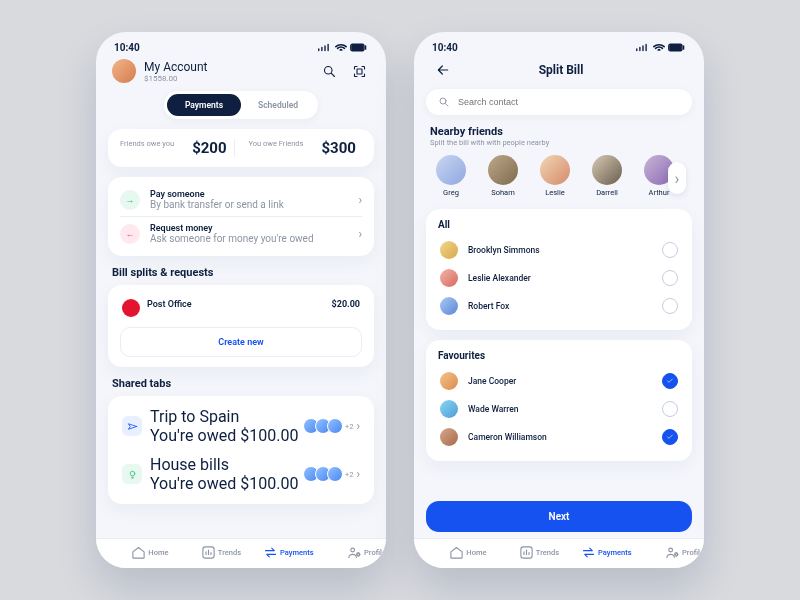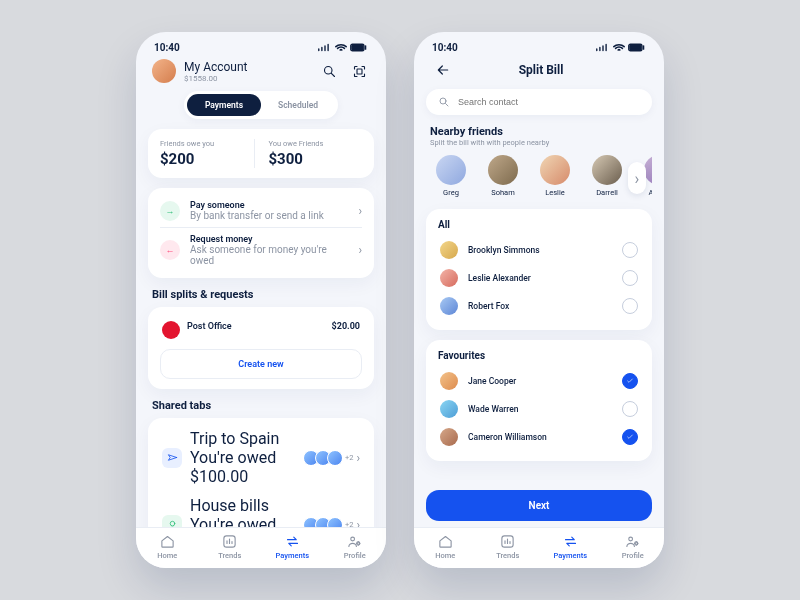--- a/index.html
+++ b/index.html
@@ -20,21 +20,21 @@
     background: var(--bg);
     font-family: -apple-system, BlinkMacSystemFont, "Segoe UI", Roboto, sans-serif;
     color: var(--ink);
     overflow: hidden;
     display: flex;
     align-items: center;
     justify-content: center;
     gap: 28px;
   }
   .phone {
-    width: 250px;
+    width: 290px;
     height: 536px;
     background: var(--shell);
     border-radius: 30px;
     box-shadow: 0 20px 40px rgba(10, 30, 80, 0.15);
     overflow: hidden;
     display: flex;
     flex-direction: column;
     position: relative;
   }
   .status {
@@ -80,21 +80,21 @@
   .seg span.on { background: var(--ink); color: #fff; }
   .card {
     background: var(--card);
     border-radius: 14px;
     padding: 10px 12px;
     box-shadow: 0 6px 18px rgba(20, 40, 90, 0.05);
     margin-bottom: 10px;
   }
   .owe { display: flex; }
   .owe > div {
-    flex: 1; display: flex; flex-direction: column; gap: 2px;
+    flex: 1; display: flex; flex-direction: row; gap: 18px;
   }
   .owe > div + div { border-left: 1px solid var(--line); padding-left: 14px; }
   .lab { font-size: 7.5px; color: var(--muted); }
   .amt { font-size: 15px; font-weight: 700; }
   .arow {
     display: flex; align-items: center; gap: 10px;
     padding: 6px 0;
   }
   .arow + .arow { border-top: 1px solid var(--line); }
   .aricon {
@@ -143,21 +143,21 @@
     background: linear-gradient(135deg, #8fc3ff, #4d86f0);
     border: 1.5px solid #fff; margin-left: -4px;
   }
   .pile .more { font-size: 7.5px; color: var(--muted); margin-left: 2px; }
   .tabbar {
     display: flex;
     background: var(--card);
     border-top: 1px solid var(--line);
     padding: 6px 0 8px;
   }
-  .tab { flex: 1; display: flex; flex-direction: column; align-items: center; gap: 2px; color: var(--muted); justify-content: flex-end; }
+  .tab { flex: 1; display: flex; flex-direction: row; align-items: center; gap: 2px; color: var(--muted); justify-content: flex-end; }
   .tab.on { color: var(--blue); }
   .tab svg { width: 15px; height: 15px; }
   .tab .l { font-size: 7.5px; font-weight: 500; }
 
   
   .topbar { display: flex; align-items: center; padding: 4px 6px 8px; }
   .topbar .tt { flex: 1; text-align: center; font-size: 12px; font-weight: 700; margin-right: 18px; }
   .search {
     display: flex; align-items: center; gap: 6px;
     background: var(--card); border-radius: 18px;

